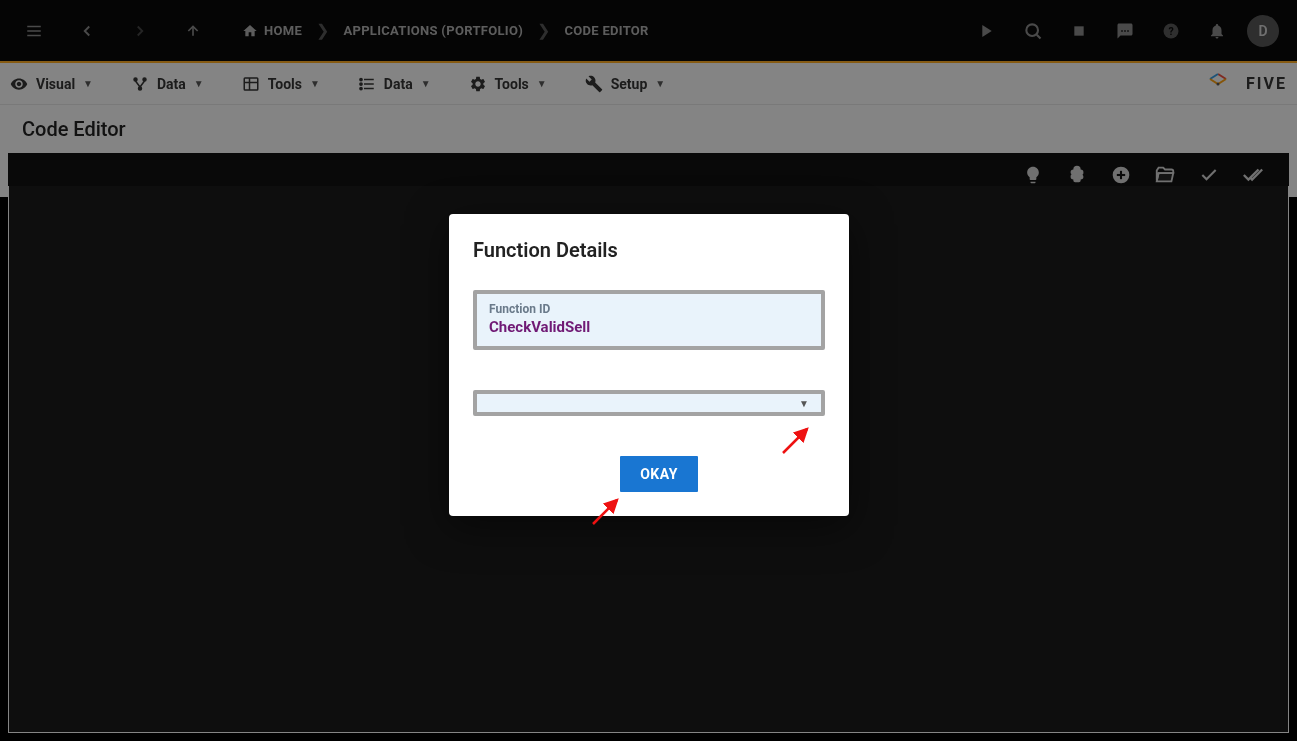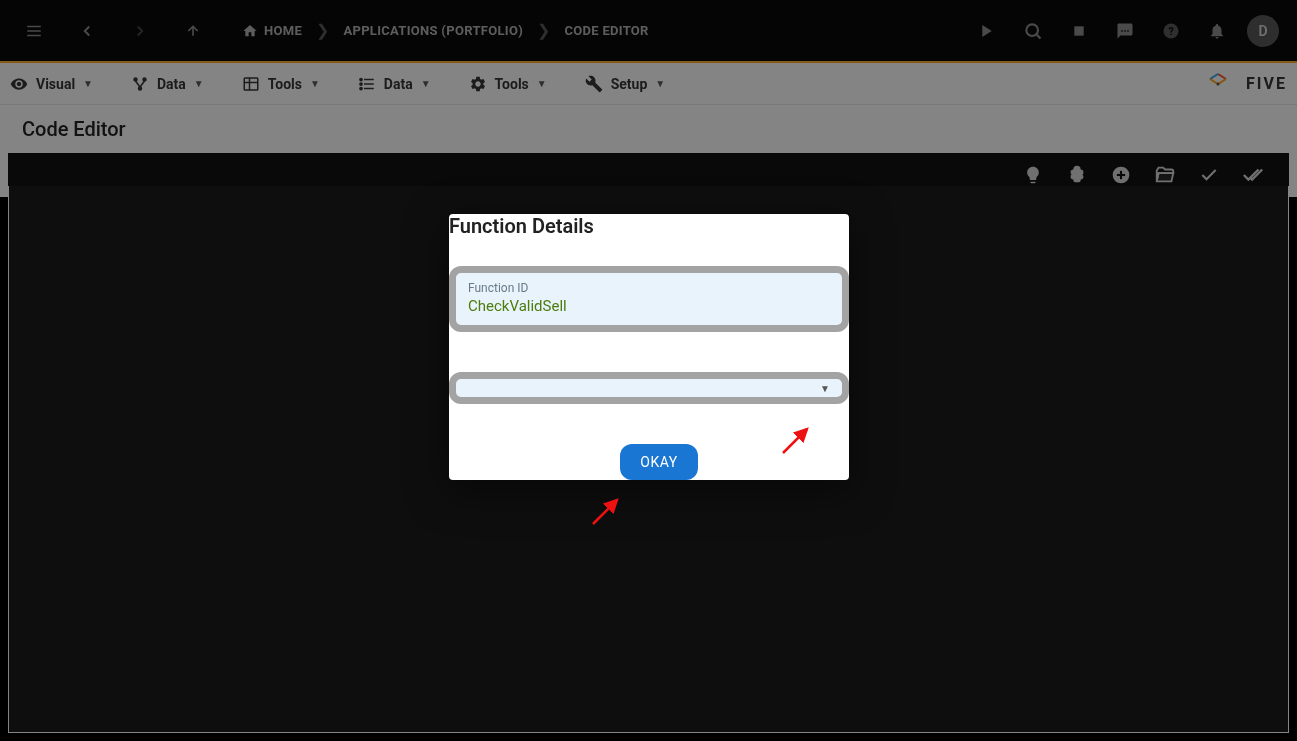--- a/index.html
+++ b/index.html
@@ -25,29 +25,29 @@
 .title-bar { height: 48px; background: #f1f1f0; display: flex; align-items: center; padding: 0 22px; }
 .title-bar .page-title { font-size: 20px; font-weight: 500; color: #222; }
 
 .editor-toolbar { height: 44px; background: #121212; display: flex; align-items: center; justify-content: flex-end; padding: 0 24px; gap: 20px; border-left: 8px solid #f1f1f0; border-right: 8px solid #f1f1f0; }
 .editor-toolbar .tb-icon { color: #ccc; cursor: pointer; display: flex; align-items: center; justify-content: center; width: 24px; height: 24px; }
 
 .editor-body { position: absolute; top: 186px; left: 8px; right: 8px; bottom: 8px; background: #1b1b1b; border-left: 1px solid #f1f1f0; border-right: 1px solid #f1f1f0; border-bottom: 1px solid #f1f1f0; }
 
 .overlay { position: absolute; inset: 0; background: rgba(0,0,0,0.45); }
 
-.dialog { position: absolute; top: 214px; left: 449px; width: 400px; background: #fff; border-radius: 4px; box-shadow: 0 10px 40px rgba(0,0,0,0.5); }
+.dialog { position: absolute; top: 214px; left: 449px; width: 400px; background: #fff; border-radius: 4px; box-shadow: 0 10px 40px rgba(0,0,0,0.5); padding: 24px; }
 .dialog h2 { font-size: 20px; font-weight: 600; color: #222; margin-bottom: 28px; }
-.field { background: #e9f3fb; border: 7px solid #a3a3a3; border-radius: 12px; padding: 8px 12px 10px 12px; margin-bottom: 40px; position: relative; }
+.field { background: #e9f3fb; border: 4px solid #a3a3a3; border-radius: 2px; padding: 8px 12px 10px 12px; margin-bottom: 40px; position: relative; font-weight: bold; }
 .field:last-of-type { margin-bottom: 28px; }
 .field .label { font-size: 12px; color: #6a7a8a; margin-bottom: 2px; }
-.field .value { font-size: 15px; color: #4d7c0f; }
+.field .value { font-size: 15px; color: #701a75; }
 .field .dropdown-arrow { position: absolute; right: 12px; top: 50%; transform: translateY(-50%); color: #555; font-size: 10px; }
 .dialog .btn-row { display: flex; justify-content: center; }
-.okay-btn { background: #1976d2; color: #fff; border: none; border-radius: 12px; padding: 10px 20px; font-size: 14px; font-weight: 400; letter-spacing: 0.5px; cursor: pointer; margin-left: 20px; }
+.okay-btn { background: #1976d2; color: #fff; border: none; border-radius: 1px; padding: 10px 20px; font-size: 14px; font-weight: 700; letter-spacing: 0.5px; cursor: pointer; margin-left: 20px; }
 
 .arrow-annot { position: absolute; pointer-events: none; }
 .arrow-annot svg { overflow: visible; }
 </style>
 </head>
 <body>
 
 <div class="topbar">
   <div class="icon-btn">
       <svg width="18" height="18" viewBox="0 0 24 24" fill="none" stroke="currentColor" stroke-width="2">

